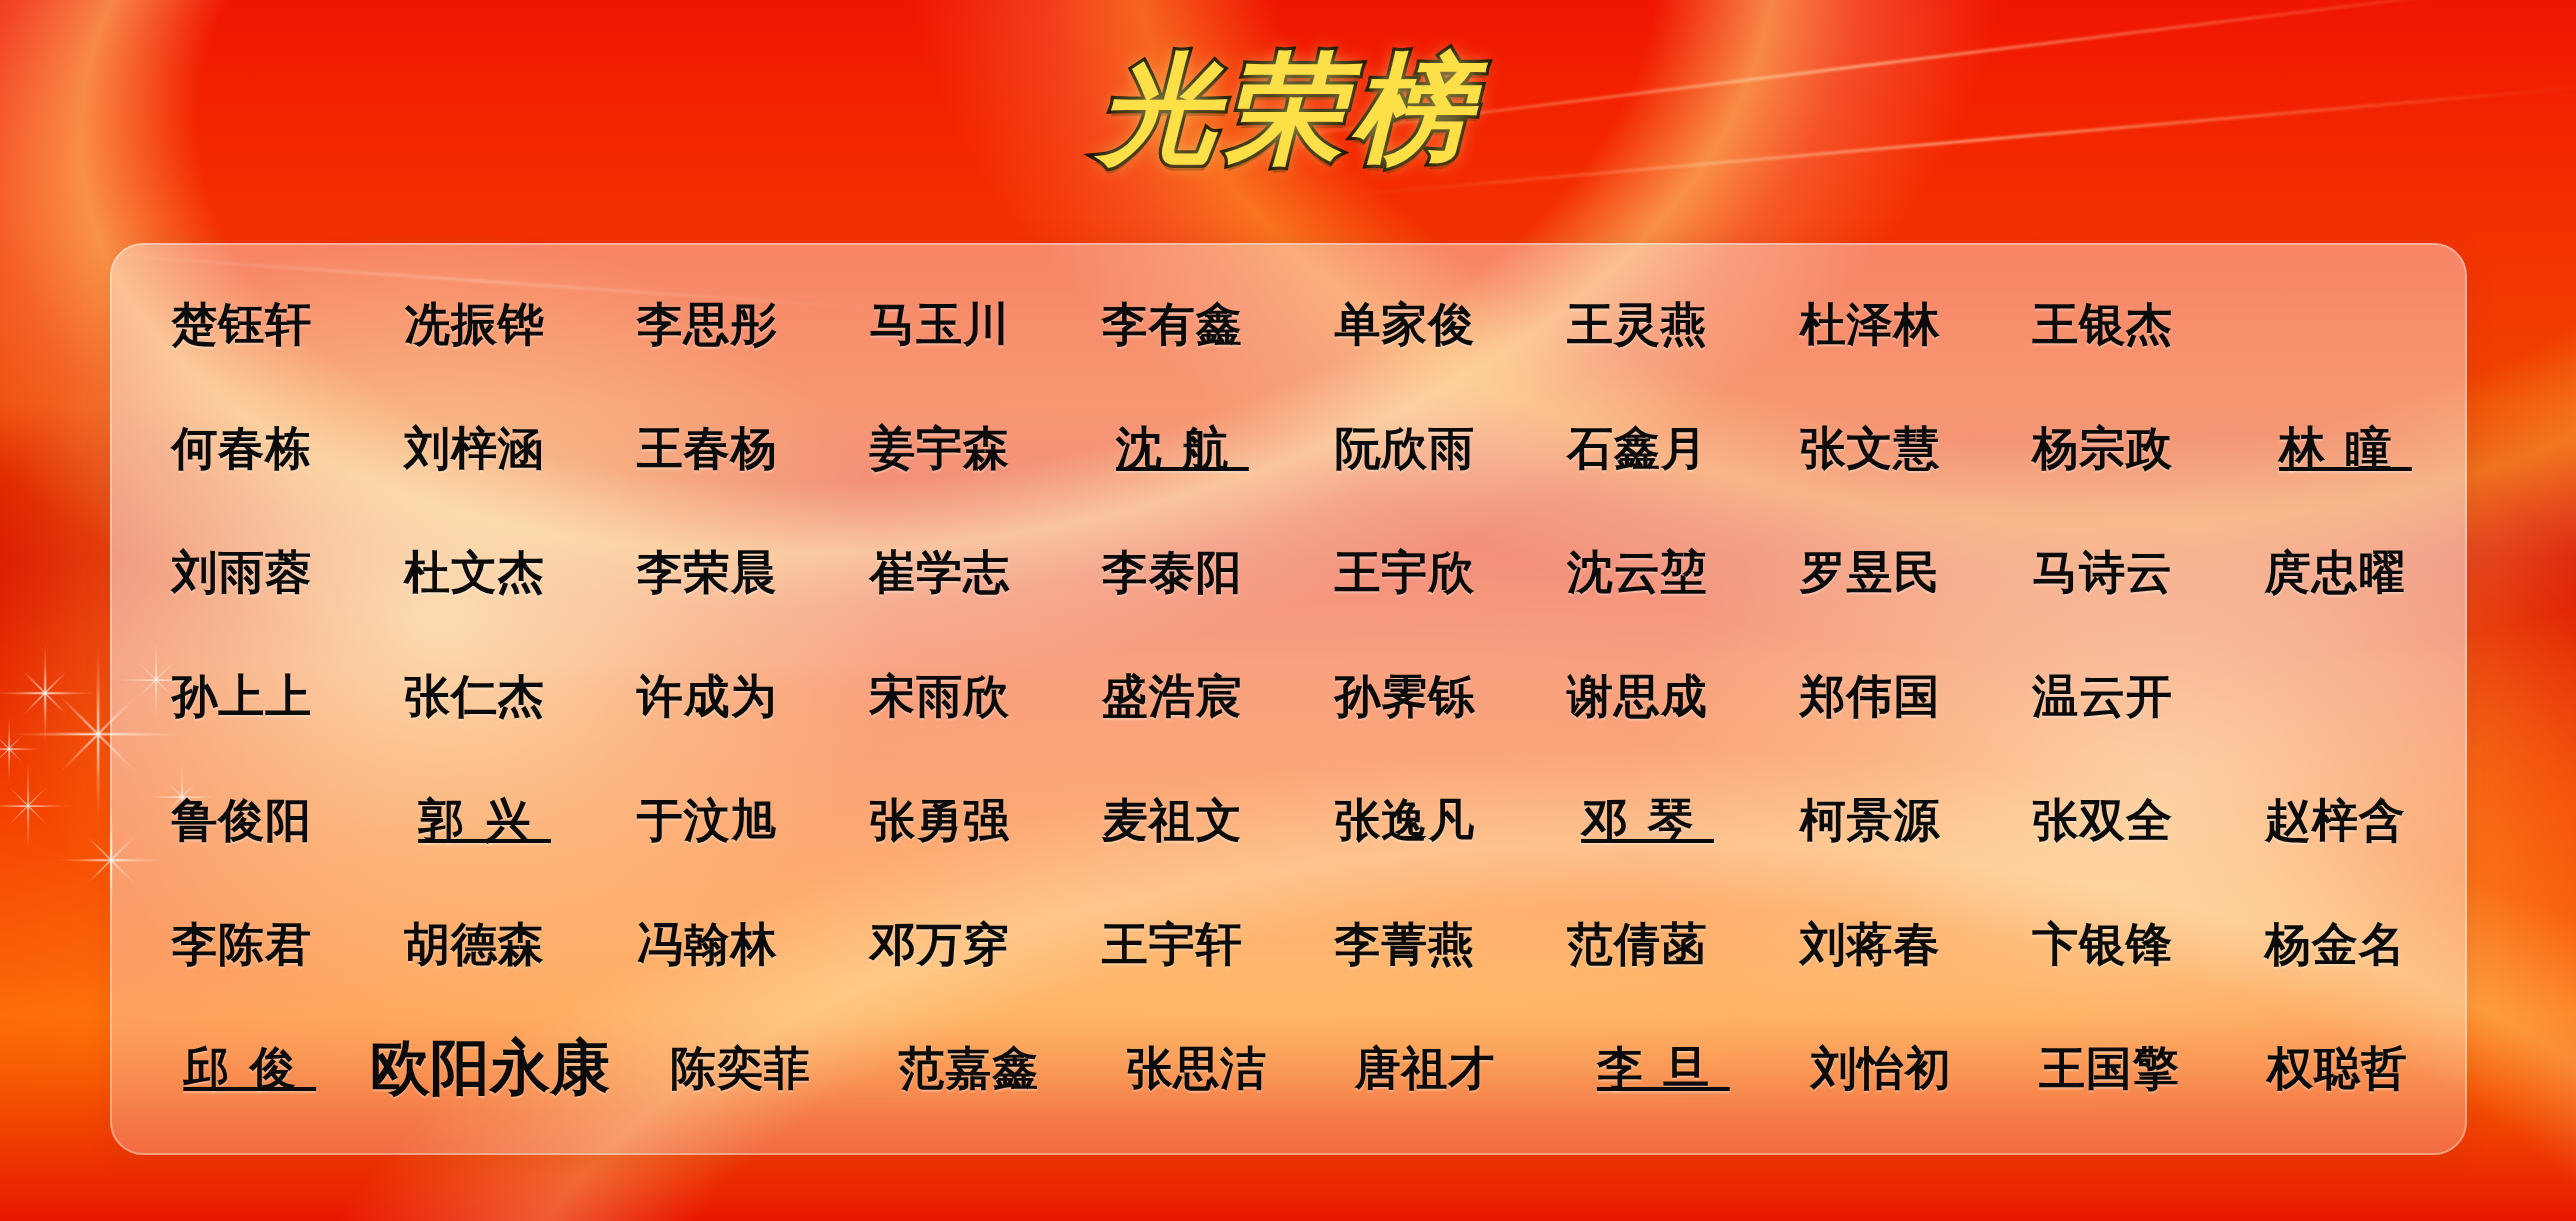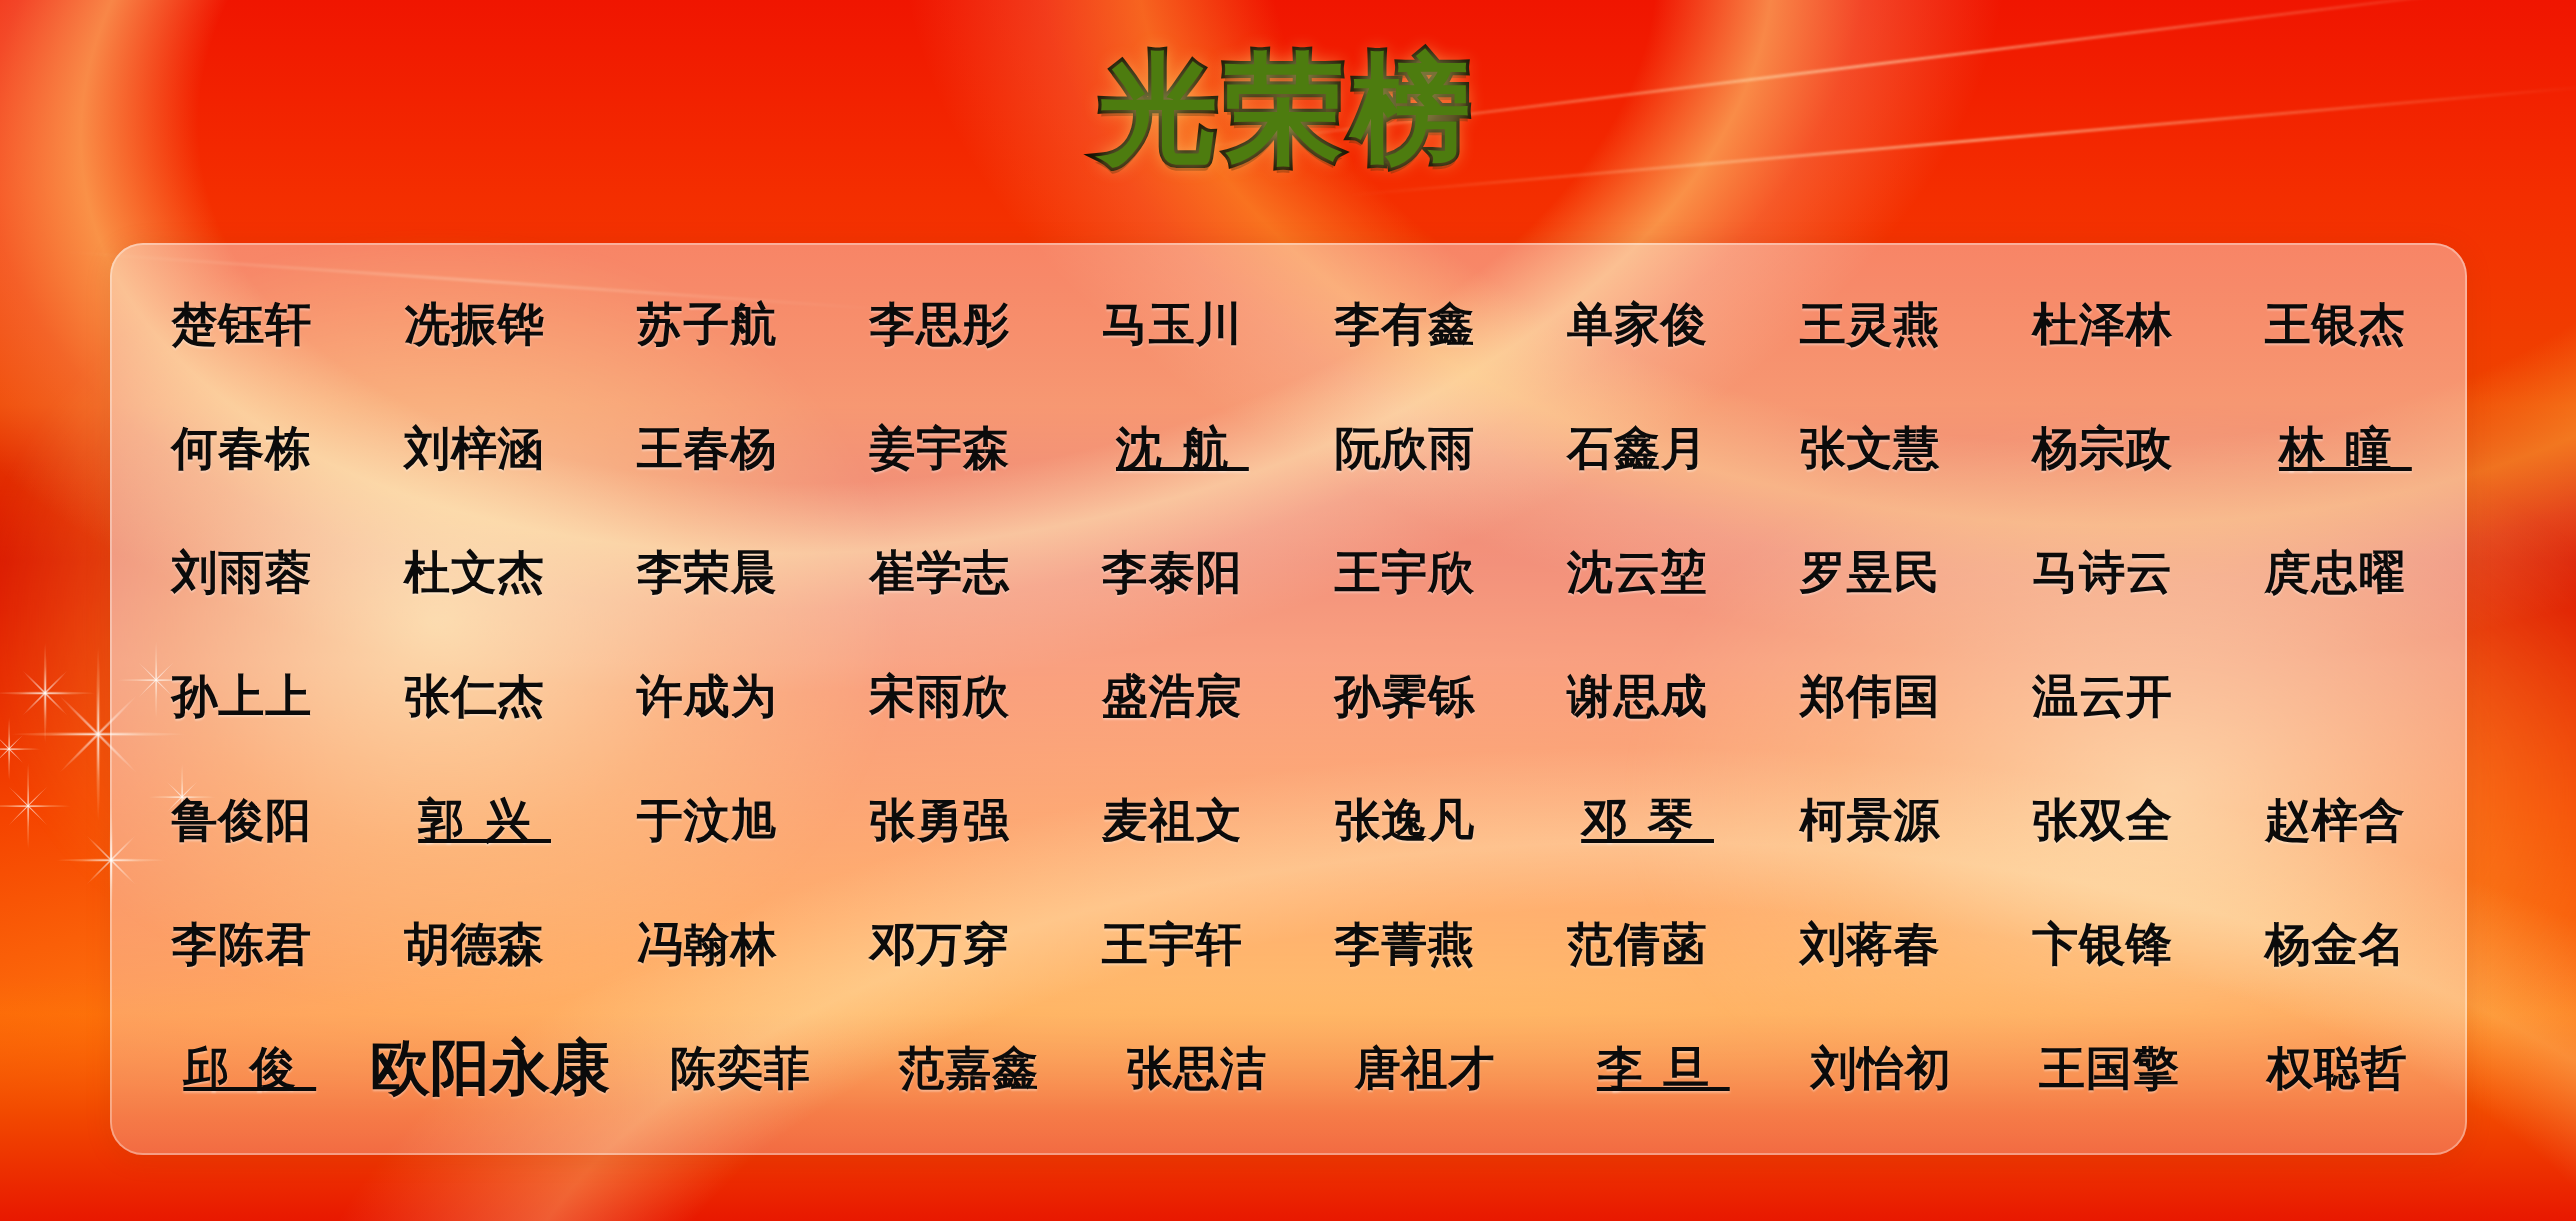--- a/index.html
+++ b/index.html
@@ -124,28 +124,29 @@
     height: 167px;
     display: flex;
     align-items: center;
     justify-content: center;
   }
   .title {
     font-family: "DejaVu Sans", "Liberation Sans", sans-serif;
     font-size: 119px;
     font-weight: 700;
     letter-spacing: 7.4px;
-    color: #4d7c0f;
+    color: #fde047;
     -webkit-text-stroke: 6.5px #120d00;
     paint-order: stroke fill;
     text-shadow:
       0 0 16.7px rgba(255,255,140,0.55),
       0 5.6px 0 rgba(60,30,0,0.35);
     line-height: 1;
     white-space: nowrap;
+    font-style: italic;
   }
 
   
   .board {
     position: absolute;
     left: 110px;
     top: 243px;
     width: 2357px;
     height: 912px;
     border-radius: 33px;
@@ -236,21 +237,20 @@
   </div>
 
   <div class="title-wrap">
     <div class="title">光荣榜</div>
   </div>
 
   <div class="board" id="board-panel">
       <div class="grid-row">
         <div class="name-cell">楚钰轩</div>
         <div class="name-cell">冼振铧</div>
-        <div class="name-cell">苏子航</div>
         <div class="name-cell">李思彤</div>
         <div class="name-cell">马玉川</div>
         <div class="name-cell">李有鑫</div>
         <div class="name-cell">单家俊</div>
         <div class="name-cell">王灵燕</div>
         <div class="name-cell">杜泽林</div>
         <div class="name-cell">王银杰</div>
       </div>
       <div class="grid-row">
         <div class="name-cell">何春栋</div>

